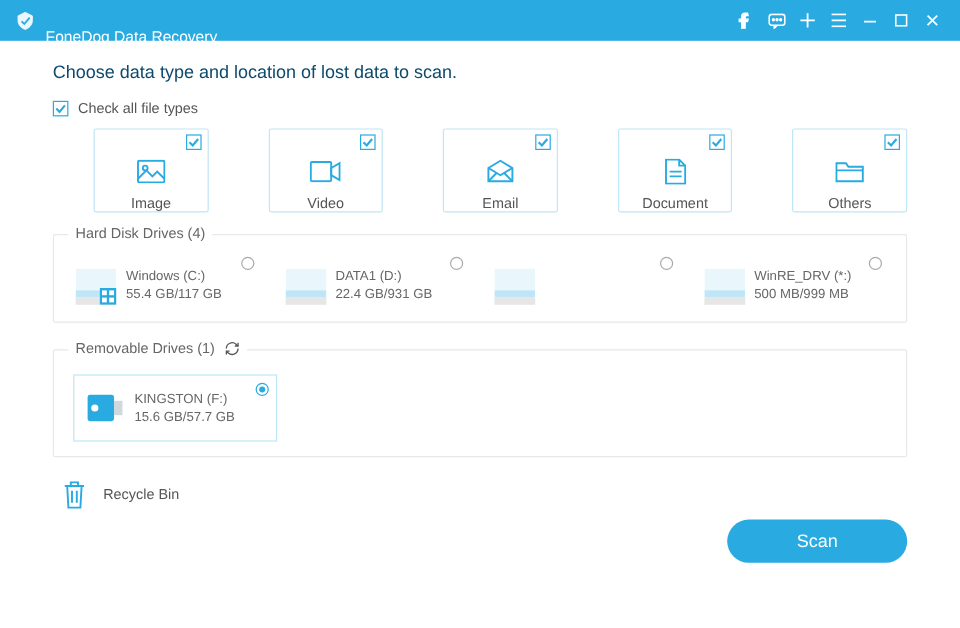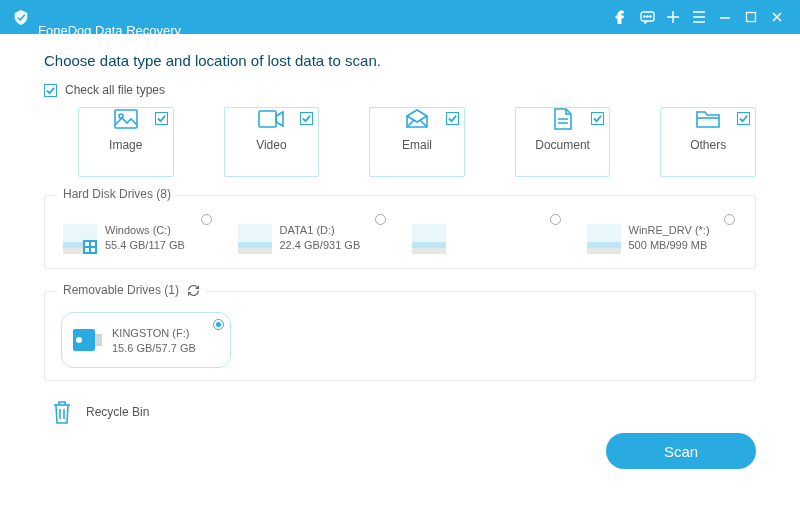--- a/index.html
+++ b/index.html
@@ -12,42 +12,42 @@
 
   .content { padding: 18px 44px 0; }
   .heading { text-align: left; font-size: 15px; color: #0c4a6e; margin-bottom: 14px; }
 
   .check-all { display: flex; align-items: center; gap: 8px; margin-bottom: 10px; font-size:12px;}
   .chk { width: 13px; height: 13px; border: 1px solid #29abe2; display:inline-flex; align-items:center; justify-content:center; cursor:pointer; background:#fff;}
   .chk.on svg { display:block;}
   .chk svg { display:none; stroke:#29abe2; stroke-width:2; fill:none;}
 
   .types { display: flex; gap: 16px; margin-bottom: 18px; }
-  .type { position: relative; flex:1; height: 70px; border: 1px solid #bfe6f6; border-radius: 2px; display:flex; flex-direction:column; align-items:center; justify-content:flex-start; gap:8px; cursor:pointer; color:#555;margin-left:34px;}
+  .type { position: relative; flex:1; height: 70px; border: 1px solid #bfe6f6; border-radius: 2px; display:flex; flex-direction:column; align-items:center; justify-content:flex-end; gap:8px; cursor:pointer; color:#555;margin-left:34px;}
   .type .tchk { position:absolute; top:4px; right:5px; }
   .type .ticon { width:26px; height:22px; display:flex; align-items:center; justify-content:center; color:#29abe2;}
   .type .tlabel { font-size: 12px; }
 
   .section { position: relative; border: 1px solid #e8e8e8; border-radius:2px; padding: 20px 16px 12px; margin-bottom: 22px; }
   .section-title { position:absolute; top:-9px; left:12px; background:#fff; padding:0 6px; font-size:12px; color:#666; display:flex; align-items:center; gap:8px;}
   .refresh { display:inline-flex; cursor:pointer;}
 
   .drives { display: grid; grid-template-columns: repeat(4, 1fr); gap: 20px; }
   .drive { position: relative; display:flex; align-items:center; gap:8px; padding: 4px 2px 2px; cursor:pointer;}
   .drives .drive + .drive { }
   .drive .radio { position:absolute; top:-2px; right:4px; width:11px; height:11px; border:1px solid #aaa; border-radius:50%; background:#fff; display:flex; align-items:center; justify-content:center;}
   .drive .radio.on { border-color:#29abe2;}
   .drive .radio.on::after { content:''; width:5px; height:5px; background:#29abe2; border-radius:50%;}
   .drive .dicon { width:34px; height:34px; position:relative; flex-shrink:0;}
   .drive .dinfo { display:flex; flex-direction:column; gap:3px; font-size:11px; color:#666;}
   .bar { position:absolute; bottom:0; left:0; right:0; height:6px; background:#e6e6e6;}
   .bar .fill { height:100%; }
   .os-badge { position:absolute; bottom:0; right:0; width:14px; height:14px; }
 
-  .removable .drive { border:1px solid #bfe6f6; border-radius:12px; padding:10px 8px; width:170px; }
+  .removable .drive { border:1px solid #bfe6f6; border-radius:0; padding:10px 8px; width:170px; }
   .removable .drive .radio { top:6px; right:6px;}
 
   .recycle-row { display:flex; align-items:center; gap:10px; margin-top:-6px; margin-bottom:6px; position:relative; padding-left:4px;}
   .recycle-row .radio { position:absolute; top:-2px; left:110px;}
   .recycle-icon { width:28px; height:30px; display:flex; align-items:center; justify-content:center;}
 
   .footer { display:flex; justify-content:flex-end; padding: 0 44px 14px;}
   .scan-btn { width:150px; height:36px; background:#29abe2; color:#fff; border:none; border-radius:18px; font-size:15px; cursor:pointer;}
 </style>
 </head>
@@ -185,21 +185,21 @@
             <path d="M1 3 H9 L11 6 H23 V18 H1 Z"></path>
             <path d="M1 9 H23"></path>
           </svg>
         </span>
         <span class="tlabel">Others</span>
       </div>
     </div>
 
   <div class="section">
     <div class="section-title">
-        <span>Hard Disk Drives (8)</span>
+        <span>Hard Disk Drives (4)</span>
       </div>
     <div class="drives" id="hdd-row">
         <div class="drive">
           <span class="radio"></span>
           <span class="dicon"><svg width="34" height="34" viewBox="0 0 34 34">
               <rect x="0" y="4" width="34" height="22" fill="#e9f6fc"></rect>
               <rect x="0" y="22" width="34" height="6" fill="#bfe6f6"></rect>
             </svg><span class="bar"><span class="fill" style="width:47%;background:#29abe2"></span></span><span class="os-badge"><svg width="14" height="14" viewBox="0 0 14 14">
                 <rect width="14" height="14" fill="#29abe2"></rect>
                 <rect x="2" y="2" width="4" height="4" fill="#fff"></rect>

